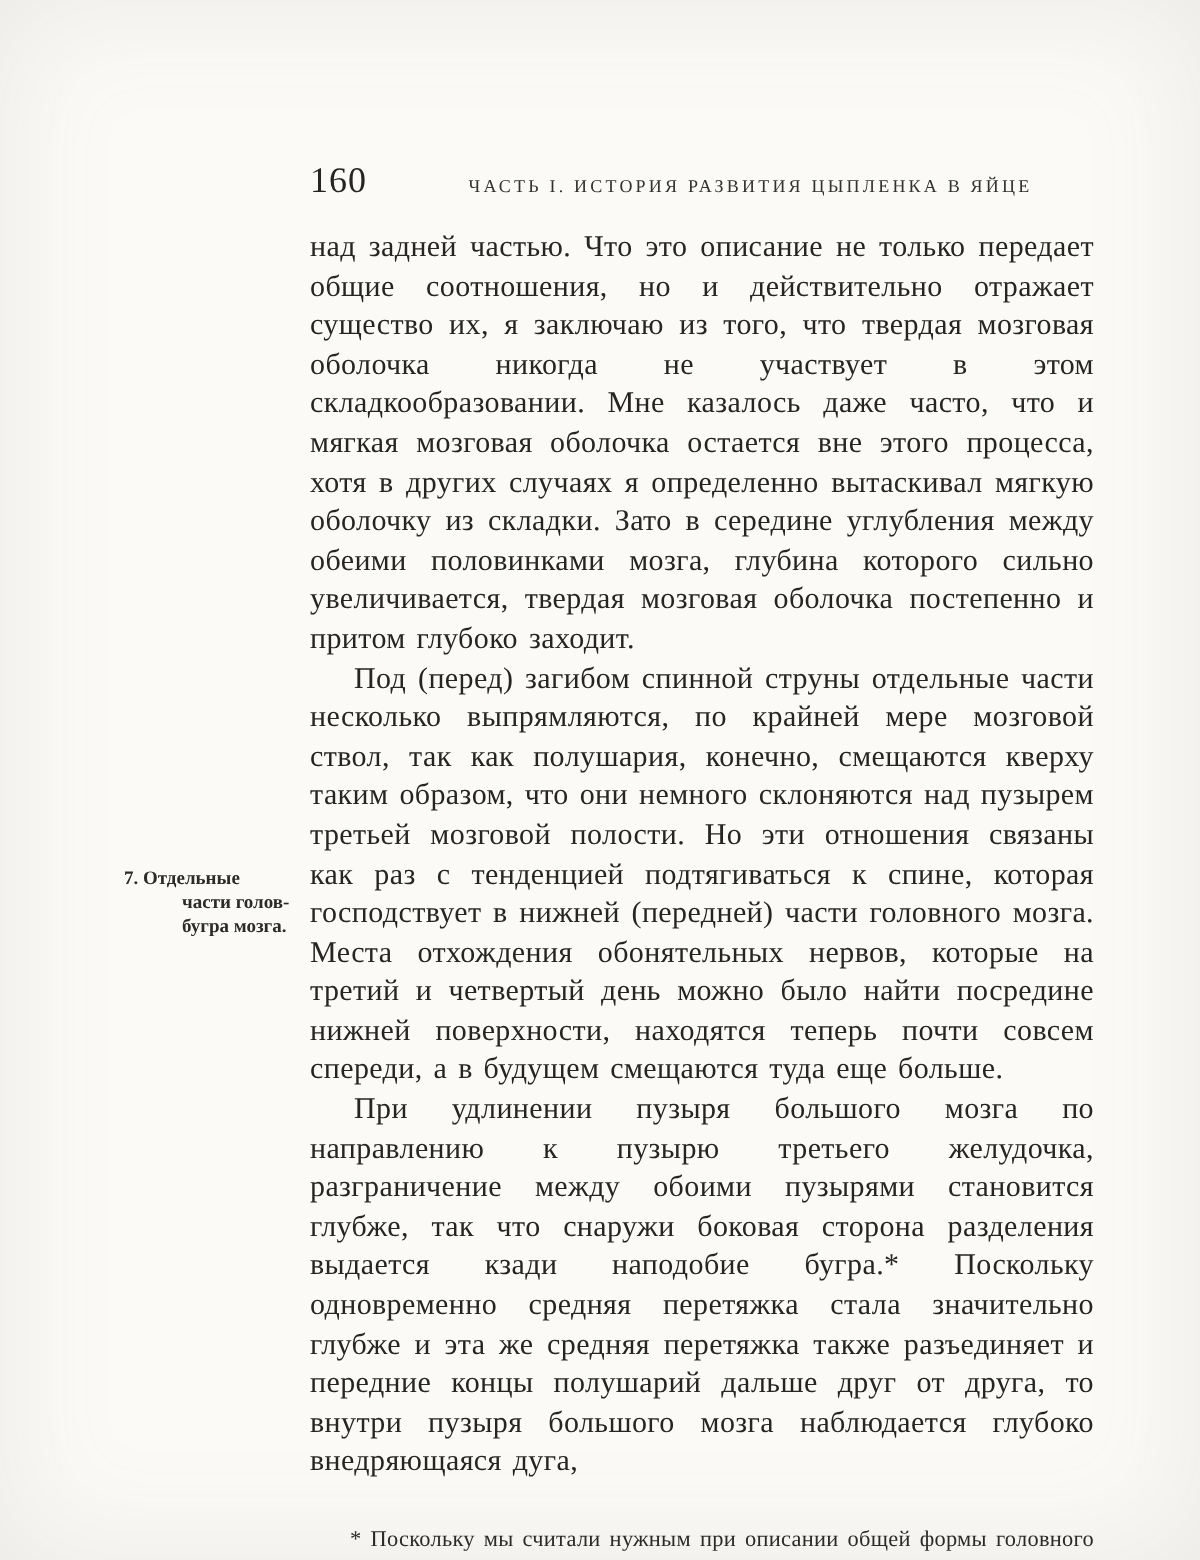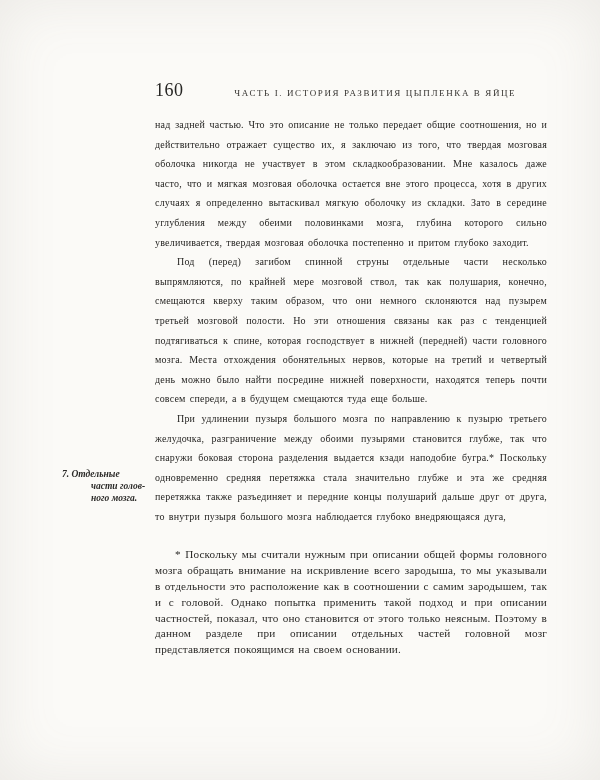--- a/index.html
+++ b/index.html
@@ -38,40 +38,39 @@
     flex: 1 1 auto;
     text-align: center;
     font-size: 9px;
     letter-spacing: 1.6px;
     text-transform: uppercase;
     color: #34322f;
     padding-left: 20px;
   }
   .body-text p {
     margin: 0;
-    font-size: 10px;
+    font-size: 15px;
     line-height: 19.6px;
     text-align: justify;
     word-spacing: 1.5px;
     letter-spacing: 0.2px;
   }
   .body-text p.indent {
     text-indent: 22px;
   }
   .margin-note {
     position: absolute;
     left: 62px;
-    top: 468px;
+    top: 434px;
     width: 88px;
     font-size: 9.5px;
     line-height: 12px;
     font-weight: bold;
     color: #2c2b29;
     text-align: left;
-    font-style: italic;
   }
   .margin-note .mn-line {
     display: block;
   }
   .margin-note .mn-line.shift {
     padding-left: 6px;
     margin-left: 23px;
   }
   .footnote {
     margin-top: 21px;
@@ -88,21 +87,21 @@
   }
 </style>
 </head>
 <body>
 
 <div class="page">
 
   <div class="margin-note">
     <span class="mn-line">7. Отдельные</span>
     <span class="mn-line shift">части голов-</span>
-    <span class="mn-line shift">ного мозга.</span>
+    <span class="mn-line shift">бугра мозга.</span>
   </div>
 
   <div class="text-column">
 
     <div class="running-head">
       <span class="page-number">160</span>
       <span class="head-title">ЧАСТЬ I. ИСТОРИЯ РАЗВИТИЯ ЦЫПЛЕНКА В ЯЙЦЕ</span>
     </div>
 
     <div class="body-text">

